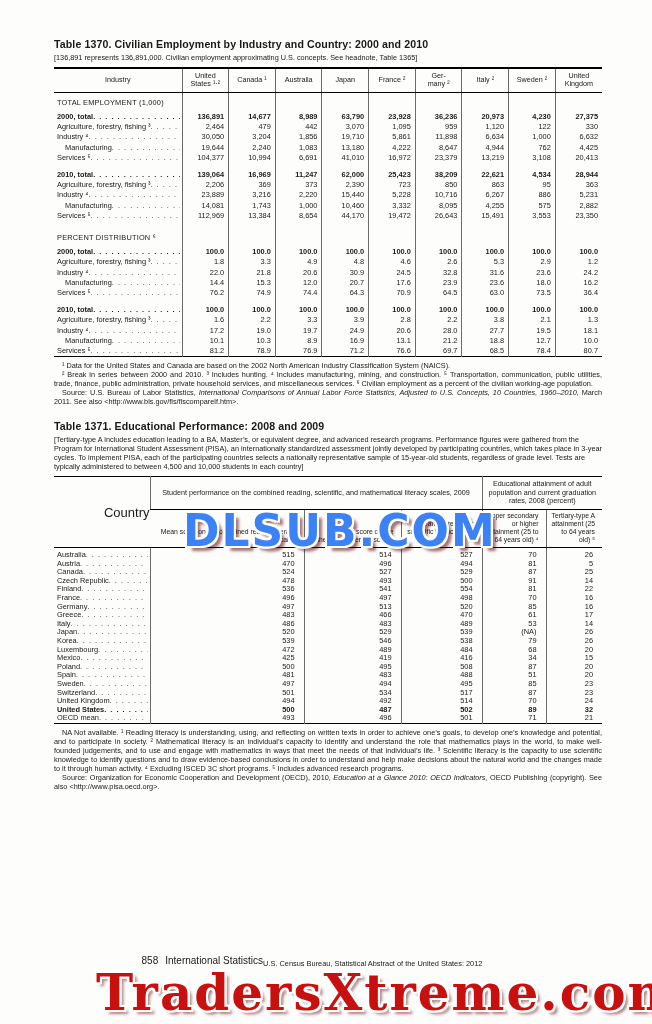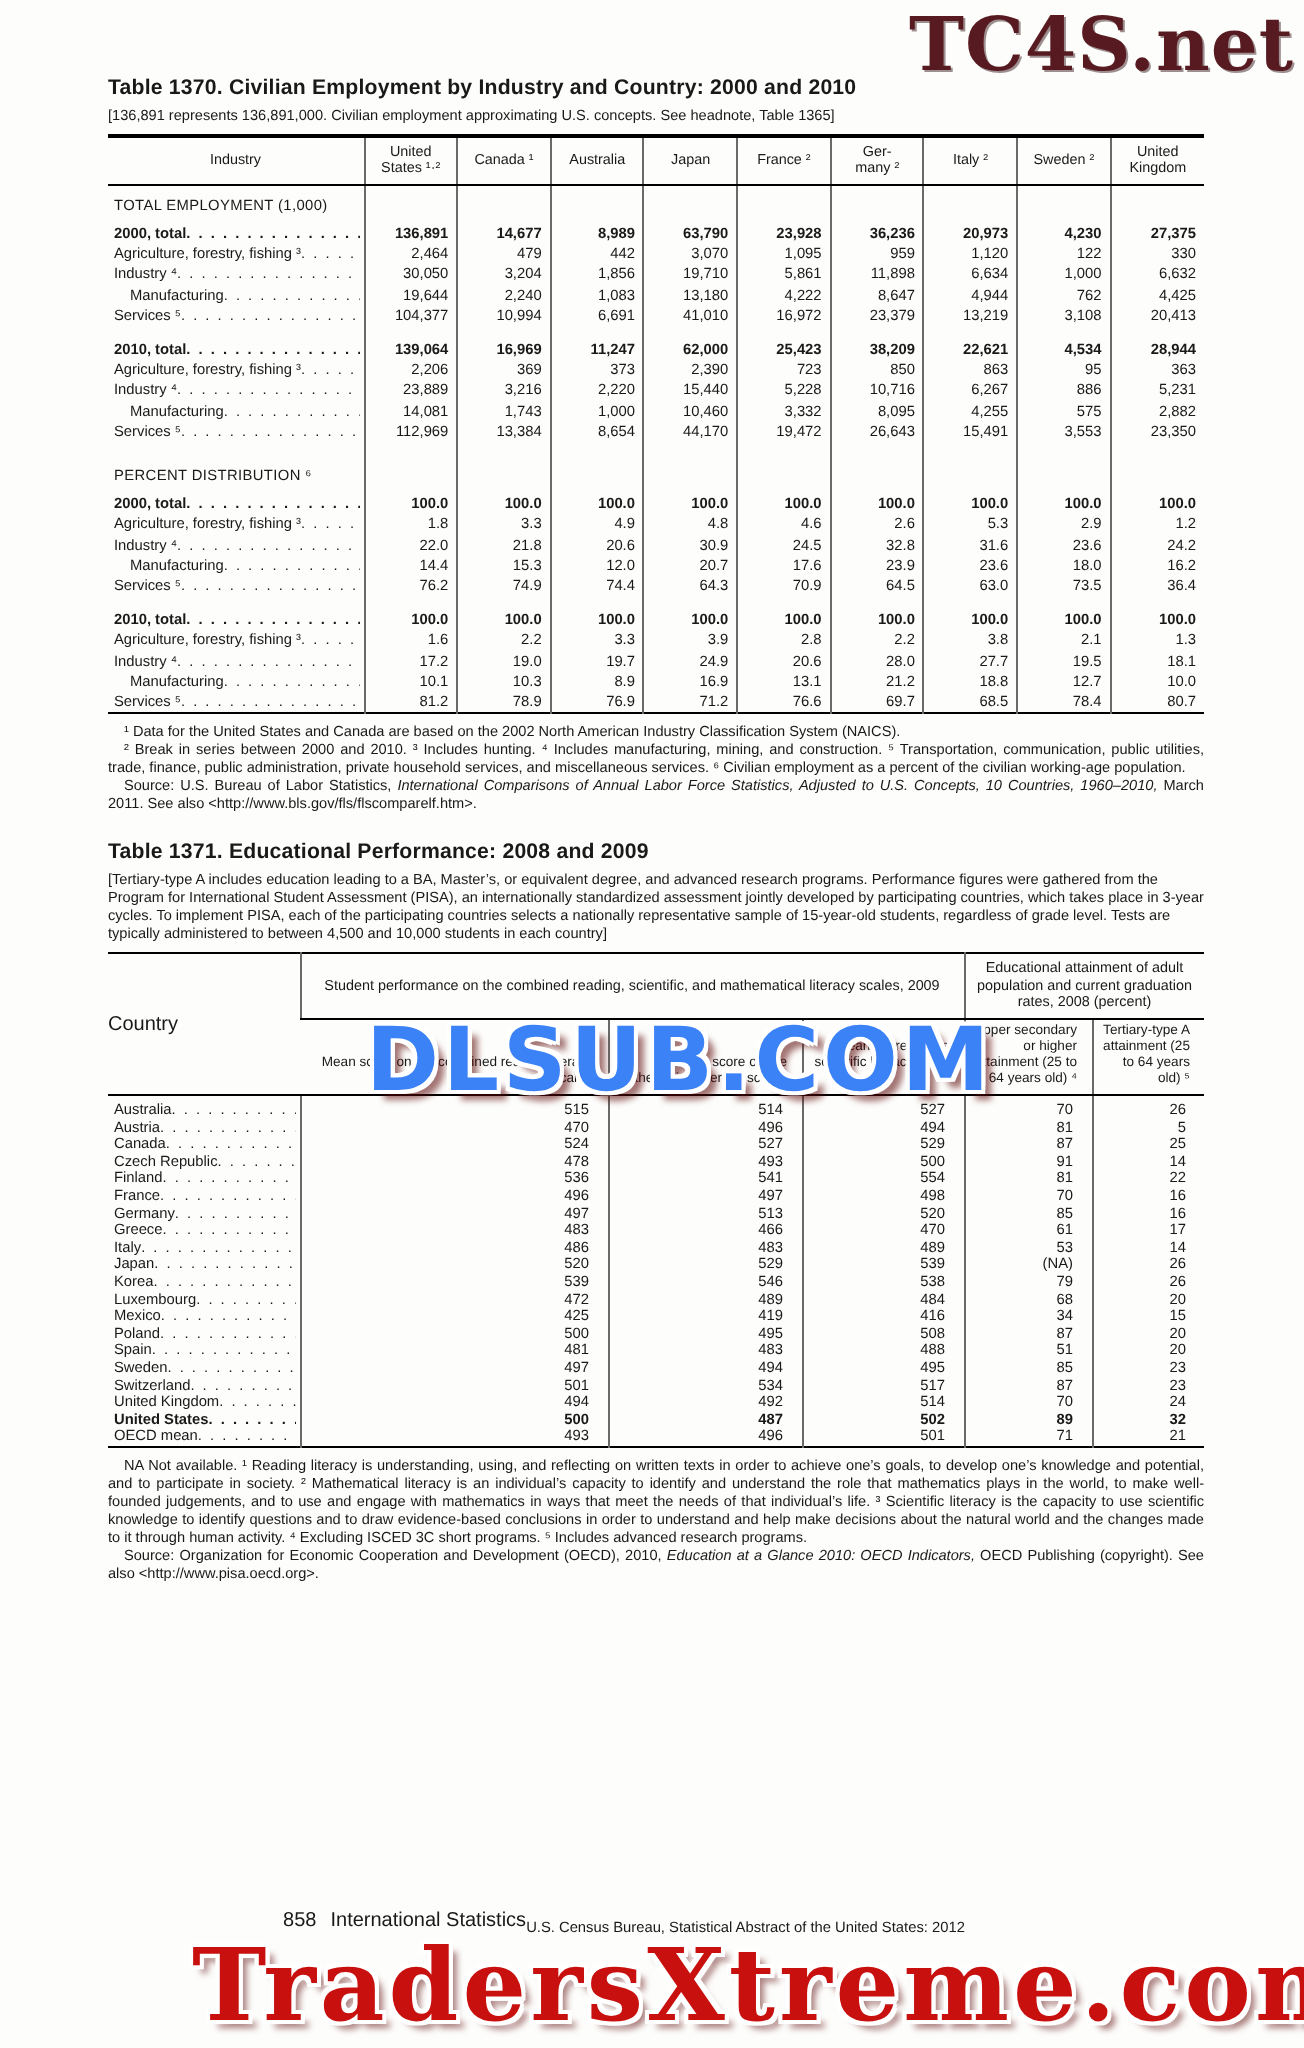--- a/index.html
+++ b/index.html
@@ -33,21 +33,21 @@
   .t70 td{font-size:7.4px;line-height:10.2px;padding:0 2px;vertical-align:bottom;}
   .t70 td.num{text-align:right;padding-right:4px;}
   .t70 td.section{padding:5px 0 4px 1px;letter-spacing:.2px;}
   .t70 tr.spacer td{height:7px;}
   .t70 td.stub{padding-left:3px;}
 
   
   .t71{border-top:1.6px solid #000;border-bottom:1.4px solid #000;margin-top:2px;}
   .t71 thead th{border-bottom:1px solid #000;}
   .t71 th+th,.t71 td+td{border-left:1px solid #6a6a6a;}
-  .t71 .country-h{font-size:10px;text-align:left;vertical-align:middle;}
+  .t71 .country-h{font-size:13px;text-align:right;vertical-align:middle;}
   .t71 .group-h{font-size:7.2px;line-height:8.6px;text-align:center;vertical-align:middle;padding:3px 4px;}
   .t71 .sub{font-size:6.8px;line-height:8px;text-align:right;vertical-align:bottom;padding:2px 7px 3px 2px;}
   .t71 td{font-size:7.4px;line-height:8.6px;padding:0 2px;vertical-align:bottom;}
   .t71 td.num{text-align:right;padding-right:9px;}
   .t71 td.stub{padding-left:3px;}
   .t71 tbody tr:first-child td{padding-top:3px;}
 
   
   .footer{position:absolute;left:38px;top:950px;width:548px;display:flex;justify-content:center;align-items:flex-end;z-index:1;}
   .pageno{font-size:10px;}
@@ -60,21 +60,20 @@
   .wm-mid{top:505px;left:183px;font-family:"DejaVu Sans","Liberation Sans",sans-serif;font-weight:bold;font-size:44px;color:#3b82f6;letter-spacing:2px;
     text-shadow:-2px 0 0 #fff,2px 0 0 #fff,0 -2px 0 #fff,0 2px 0 #fff,-2px -2px 0 #fff,2px 2px 0 #fff,-2px 2px 0 #fff,2px -2px 0 #fff,5px 5px 3px rgba(90,5,5,.55);}
   .wm-bottom{bottom:2px;left:96px;font-family:"DejaVu Serif","Liberation Serif",serif;font-weight:bold;font-size:50px;color:#c8100e;letter-spacing:2px;
     text-shadow:-2px 0 0 #fff,2px 0 0 #fff,0 -2px 0 #fff,0 2px 0 #fff,-2px -2px 0 #fff,2px 2px 0 #fff,-2px 2px 0 #fff,2px -2px 0 #fff,4px 4px 3px rgba(90,5,5,.5);}
 </style>
 </head>
 <body>
 
 <div class="page">
 
-  <div class="wm wm-top">TC4S.net</div>
 
   <div class="content">
 
     <section>
       <h2 class="ttl">Table 1370. Civilian Employment by Industry and Country: 2000 and 2010</h2>
       <p class="headnote">[136,891 represents 136,891,000. Civilian employment approximating U.S. concepts. See headnote, Table 1365]</p>
 
       <table class="t70">
         <colgroup>
           <col style="width:128px">

